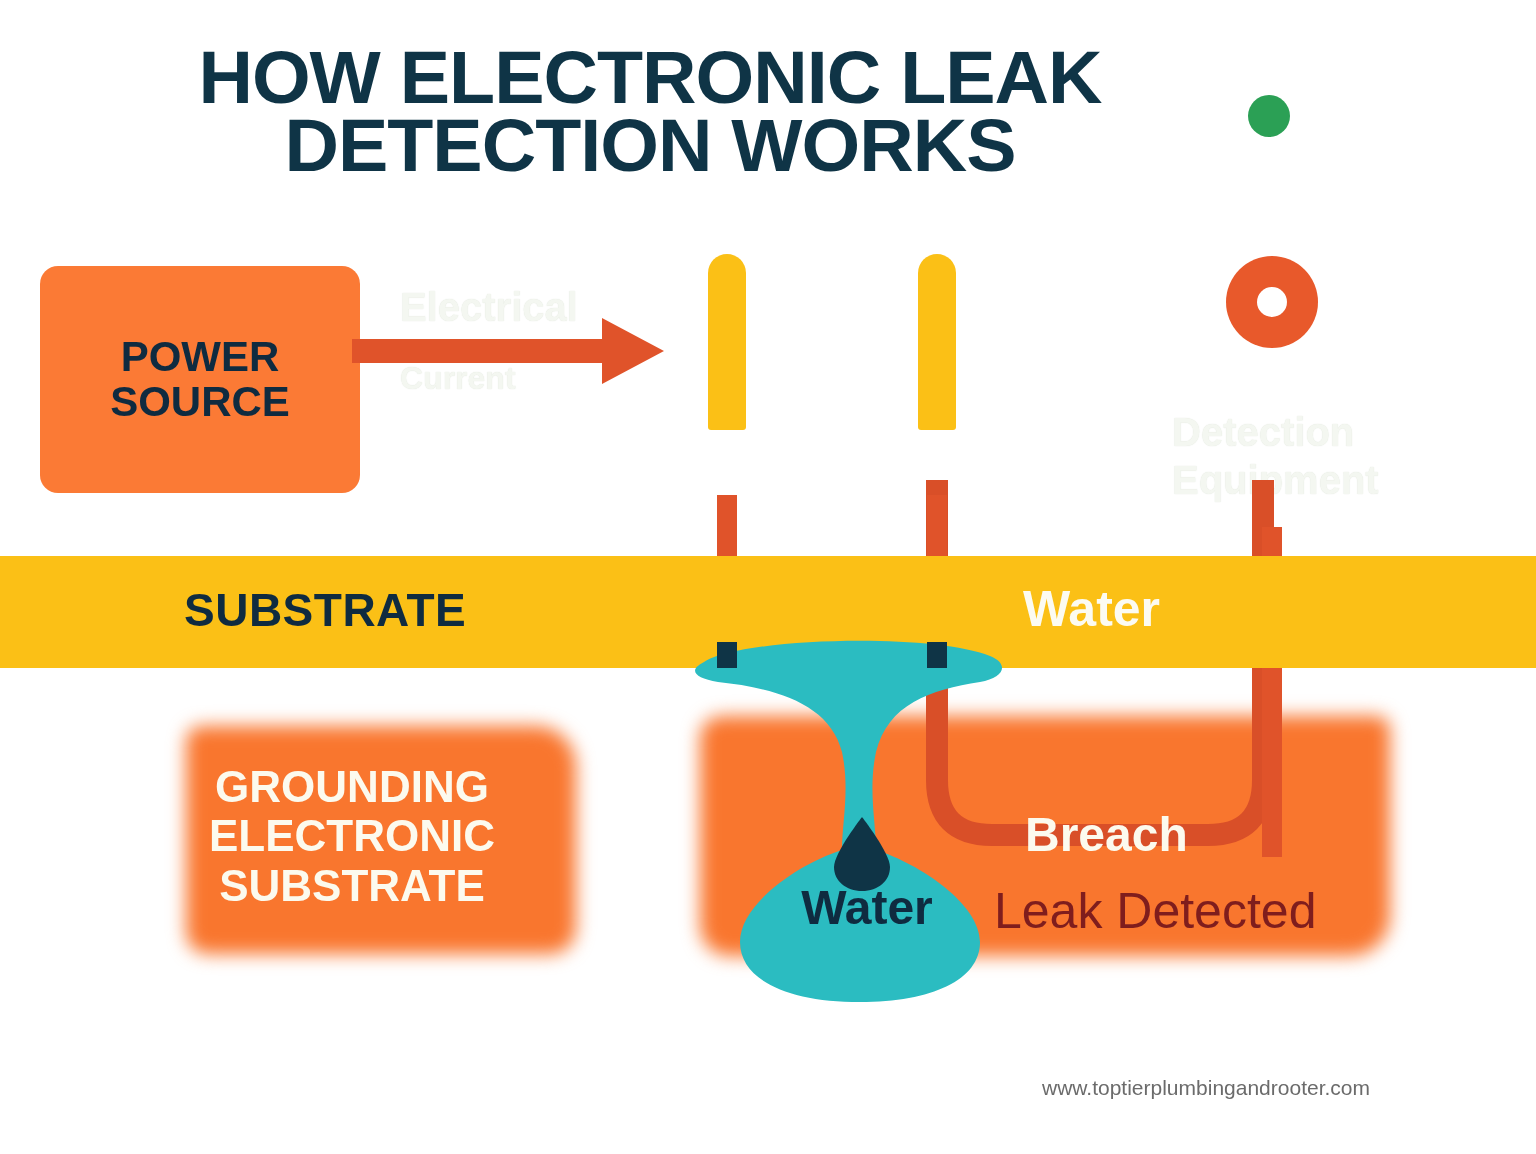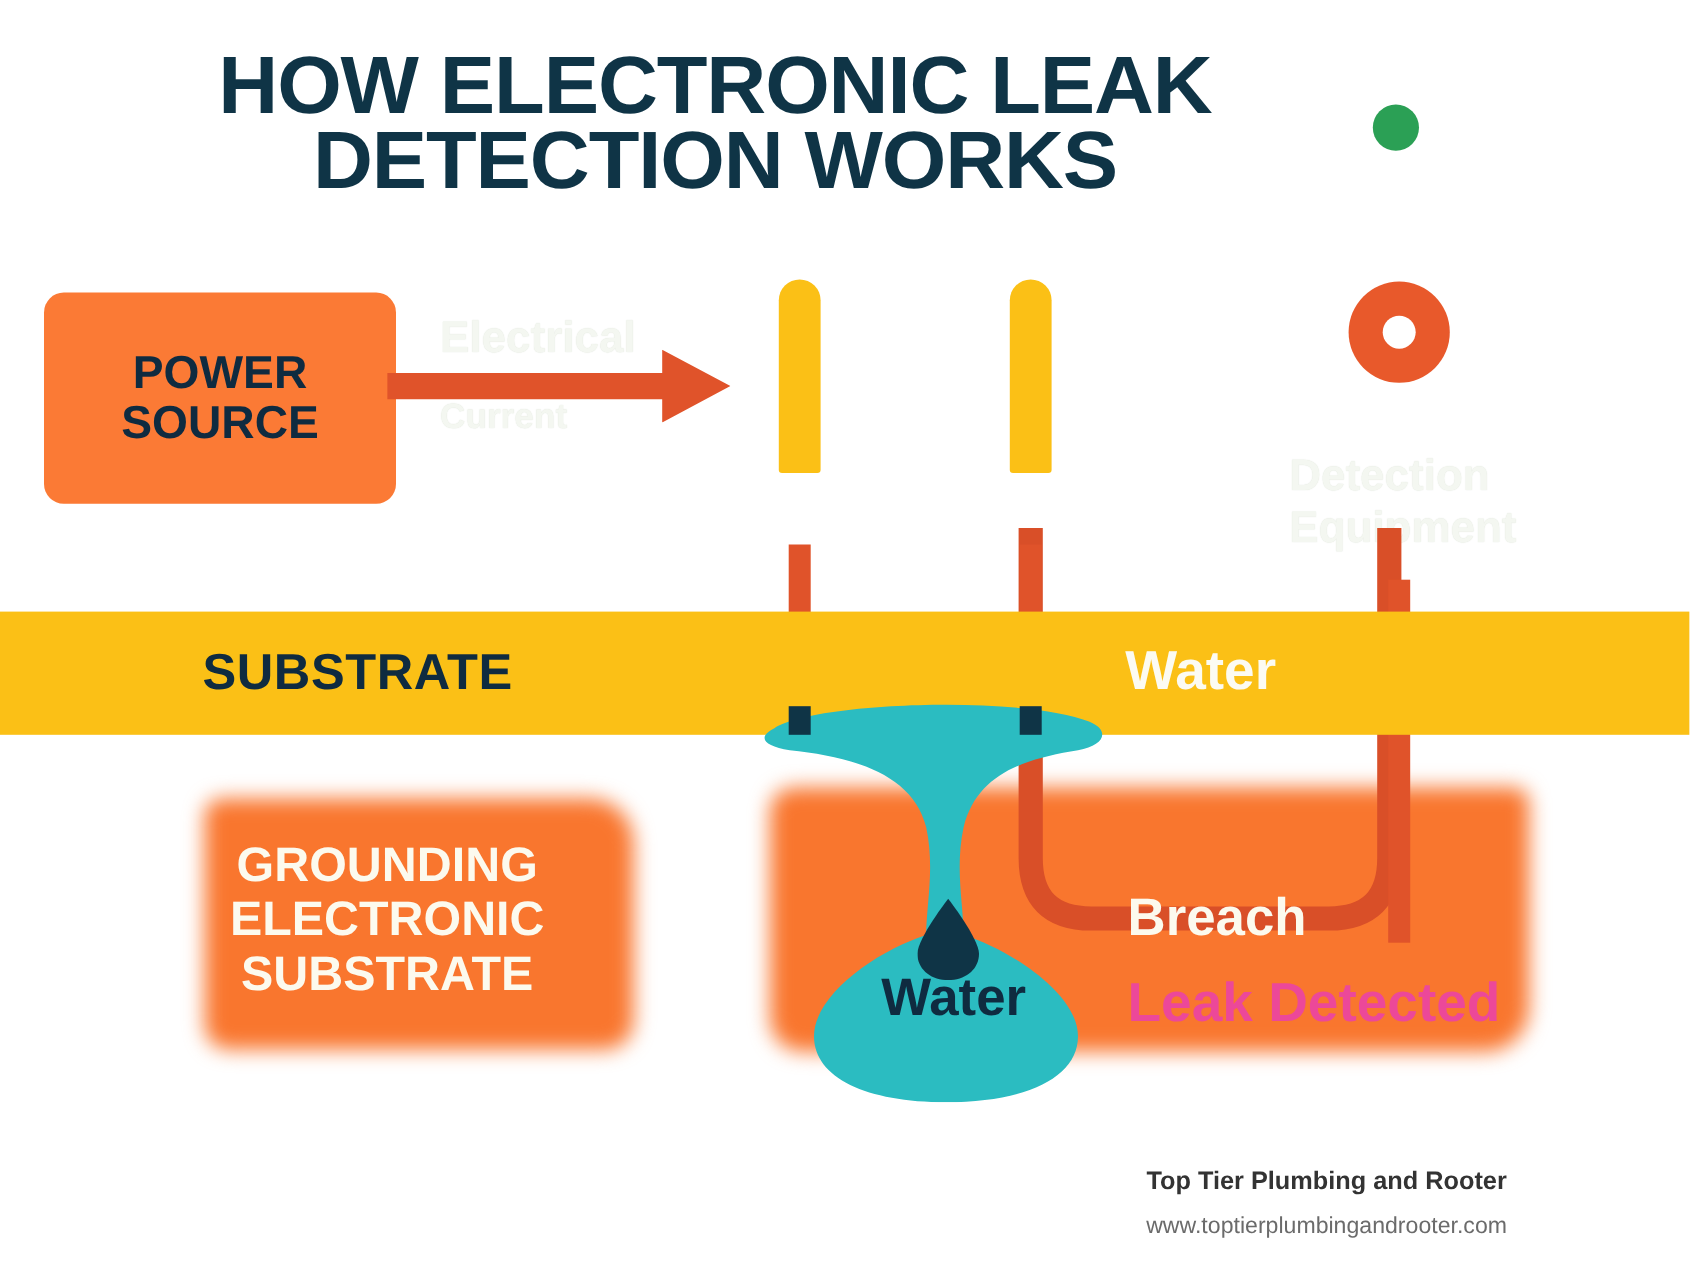--- a/index.html
+++ b/index.html
@@ -36,21 +36,21 @@
     left:1248px; top:95px;
     width:42px; height:42px;
     border-radius:50%;
     background:#2BA055;
   }
 
   
   #power-box {
     position:absolute;
     left:40px; top:266px;
-    width:320px; height:192px;
+    width:320px; height:227px;
     background:#FB7A35;
     border-radius:18px;
     display:flex;
     align-items:center;
     justify-content:center;
   }
   #power-label {
     color:#0F2B40;
     font-weight:900;
     font-size:42px;
@@ -193,24 +193,24 @@
   #breach-label {
     position:absolute;
     left:1025px; top:767px;
     font-size:48px;
     font-weight:900;
     color:#FCFAEE;
     margin-top:40px;
   }
   #leak-label {
     position:absolute;
-    left:1025px; top:882px;
+    left:994px; top:882px;
     font-size:50px;
-    font-weight:700;
-    color:#ec4899;
+    font-weight:400;
+    color:#7f1d1d;
     white-space:nowrap;
   }
 
   
   #footer {
     position:absolute;
     left:936px; top:1060px;
     width:540px;
     text-align:center;
   }
@@ -292,17 +292,16 @@
     <span>GROUNDING</span><br>
     <span>ELECTRONIC</span><br>
     <span>SUBSTRATE</span>
   </div>
 
   <div id="breach-label">Breach</div>
   <div id="leak-label">Leak Detected</div>
   <div id="water-label">Water</div>
 
   <div id="footer">
-    <div id="brand">Top Tier Plumbing and Rooter</div>
     <div id="url">www.toptierplumbingandrooter.com</div>
   </div>
 
 </div>
 
 </body></html>

